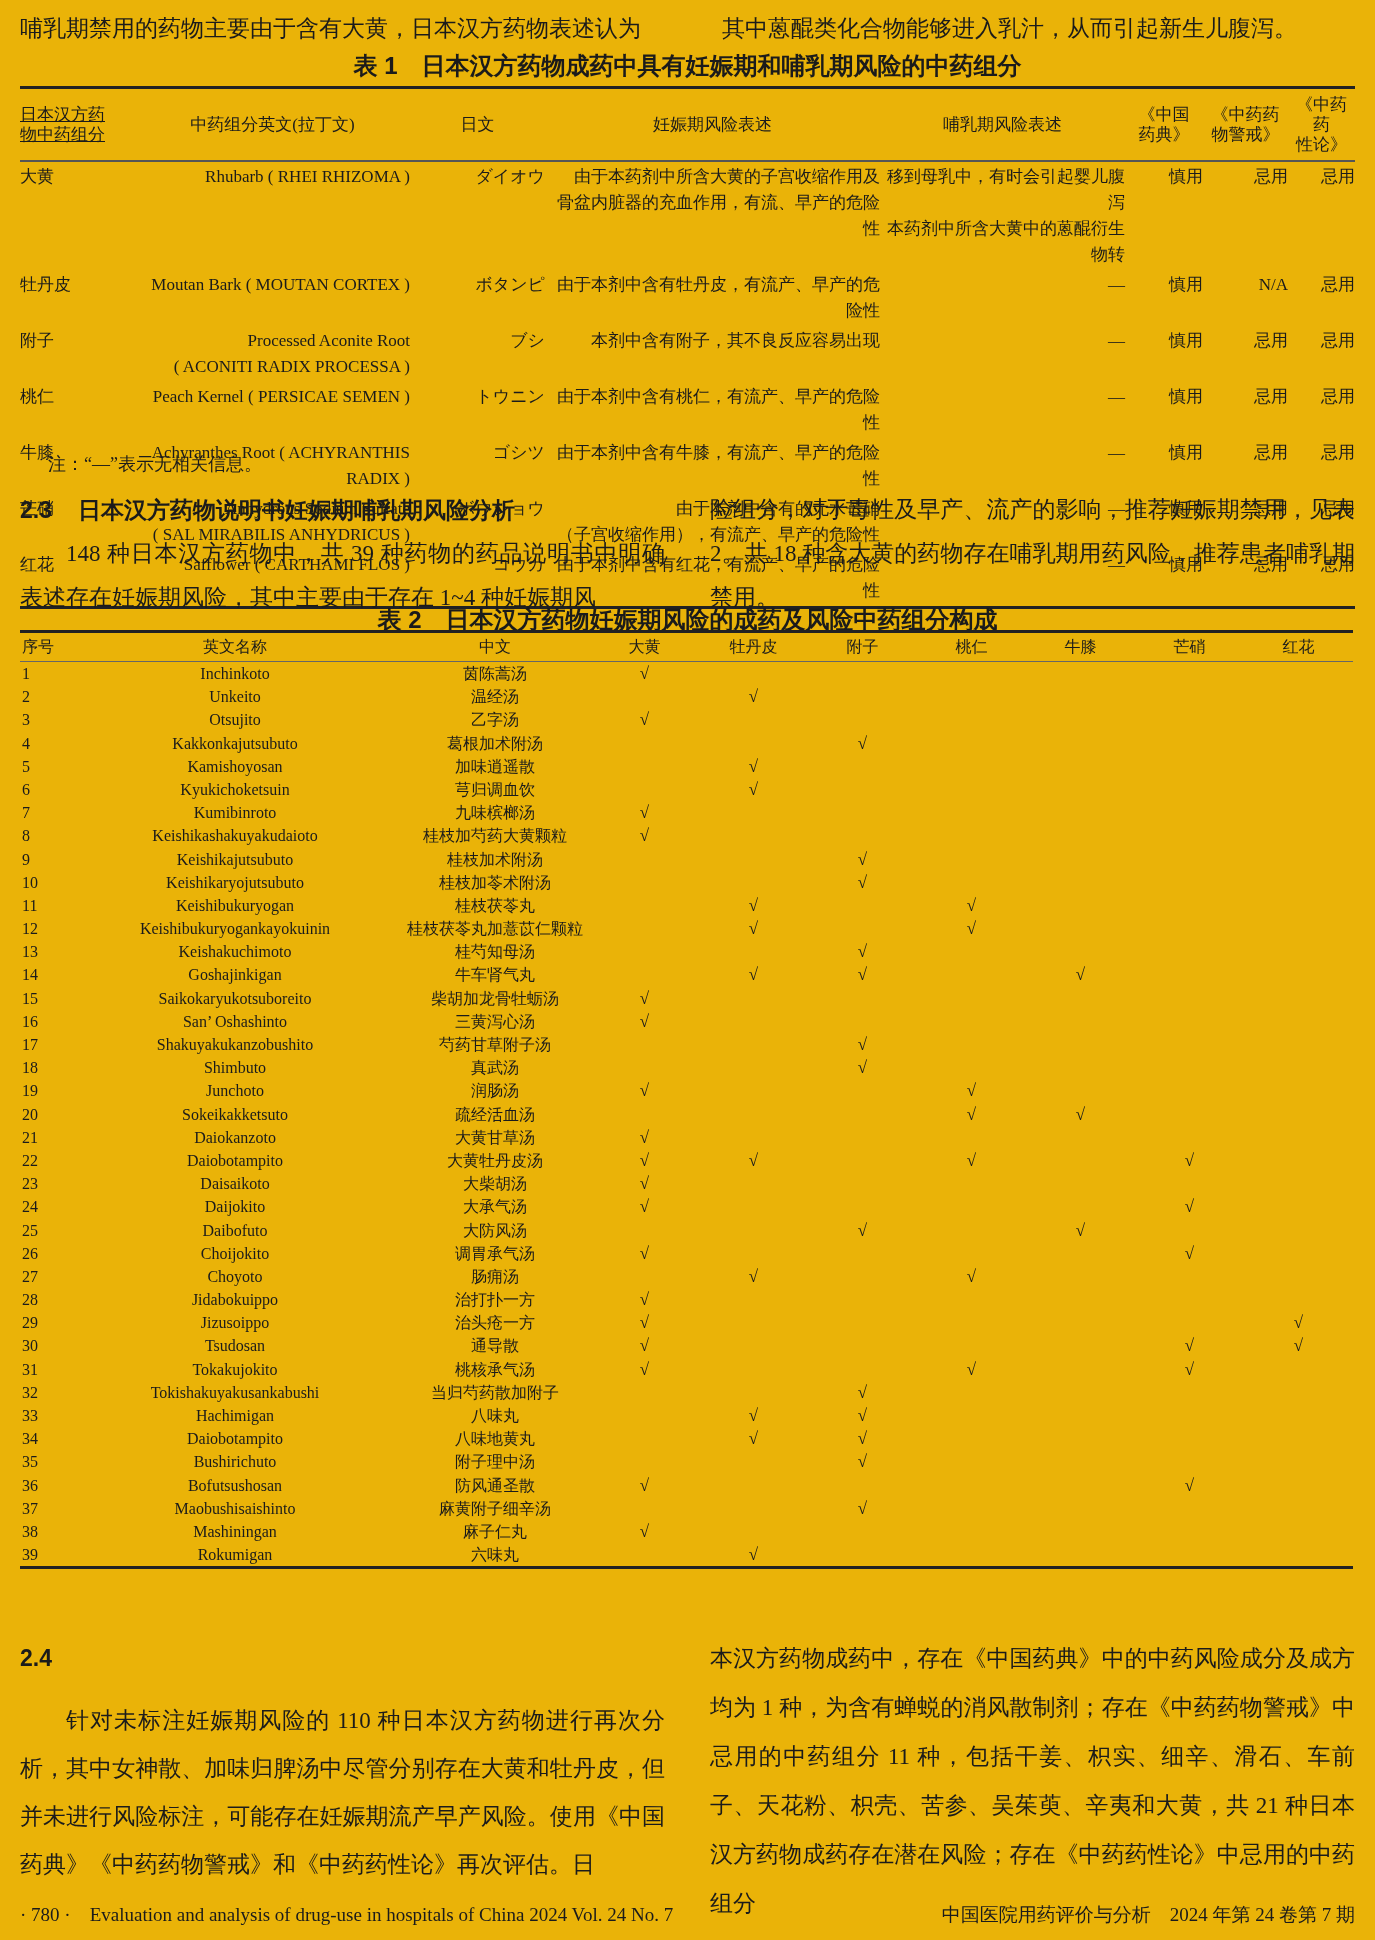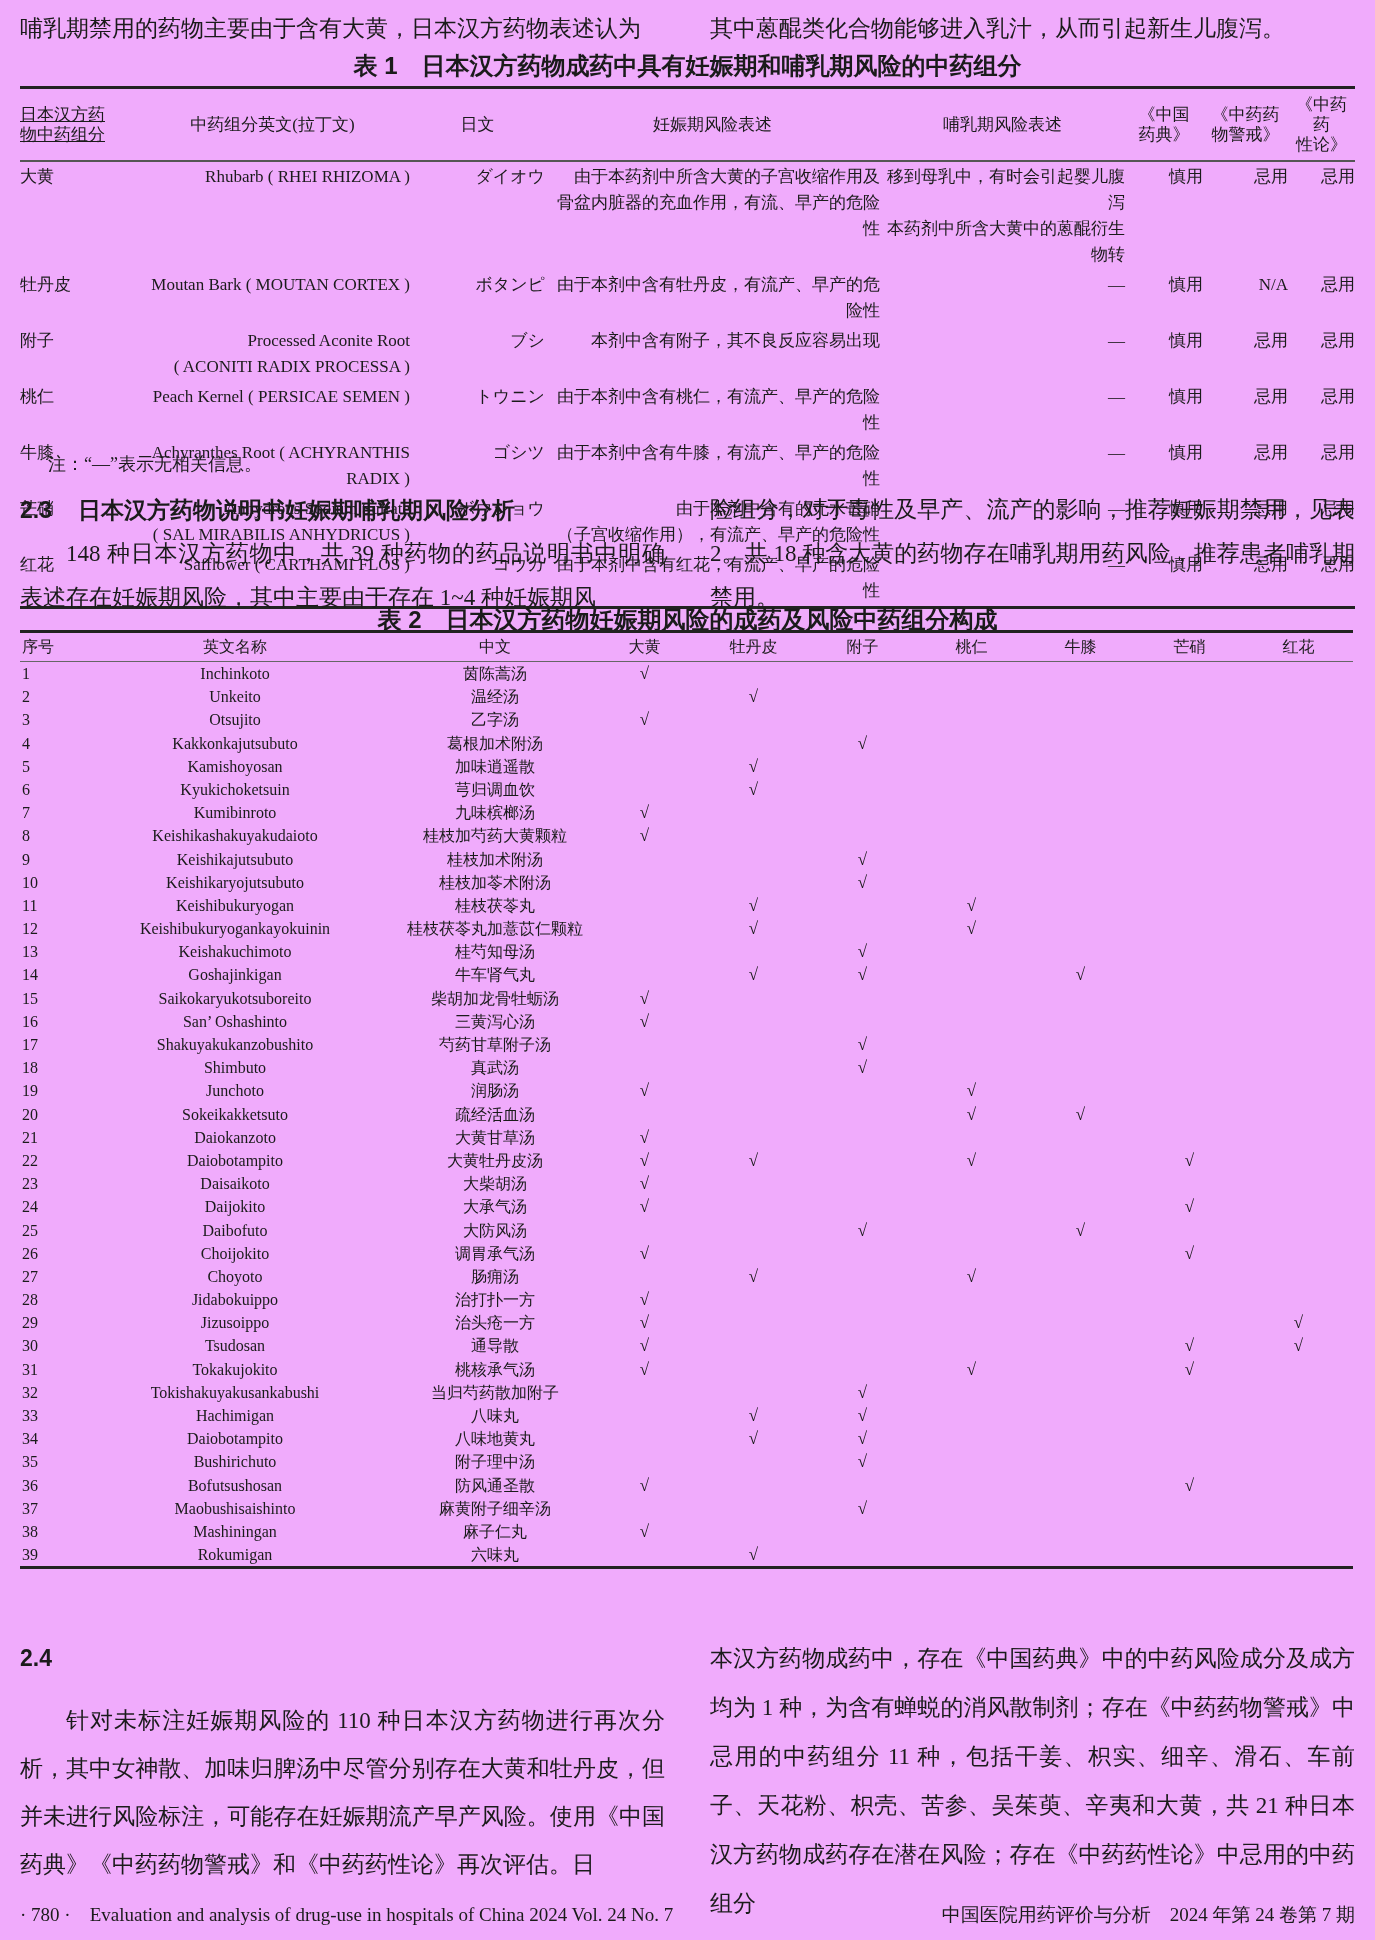--- a/index.html
+++ b/index.html
@@ -1,25 +1,25 @@
 <!DOCTYPE html>
 <html><head>
 <meta charset="utf-8">
 <style>
   html,body{margin:0;padding:0;background:#e9e9e9;}
   .page{
     position:relative;width:1375px;height:1940px;margin:0 auto;
-    background:#f0abfc;color:#1b1b1b;overflow:hidden;
+    background:#eab308;color:#1b1b1b;overflow:hidden;
     font-family:"Liberation Serif","DejaVu Serif",serif;
   }
   .abs{position:absolute;}
   
   .toprow{top:14px;left:20px;width:1335px;display:flex;font-size:23px;line-height:30px;}
   .toprow .lcol{width:660px;}
-  .toprow .rcol{margin-left:30px;flex:1;}
+  .toprow .rcol{margin-left:42px;flex:1;}
   
   .tbl-title{left:0;width:1375px;text-align:center;font-size:24px;font-weight:bold;
     font-family:"Liberation Sans","DejaVu Sans",sans-serif;}
   #t1-title{top:50px;}
   #t2-title{top:604px;}
   
   #table1{top:86px;left:20px;width:1335px;border-top:3.5px solid #222;border-bottom:3.5px solid #222;font-size:17px;}
   .t1-grid{display:grid;grid-template-columns:115px 275px 135px 335px 245px 78px 85px 67px;}
   #table1 .hdr{border-bottom:2px solid #555;padding:6px 0 5px 0;line-height:20px;align-items:center;}
   #table1 .hdr .hc{text-align:center;}

